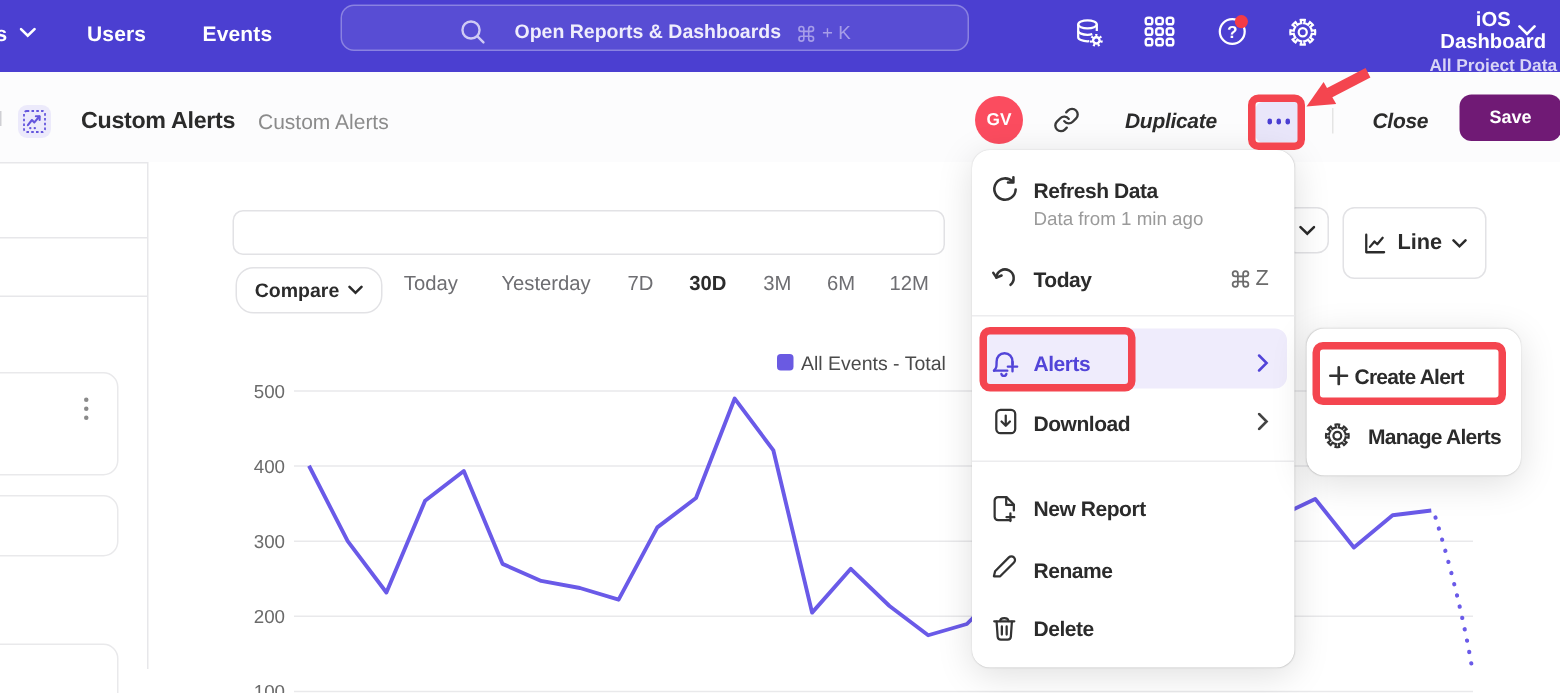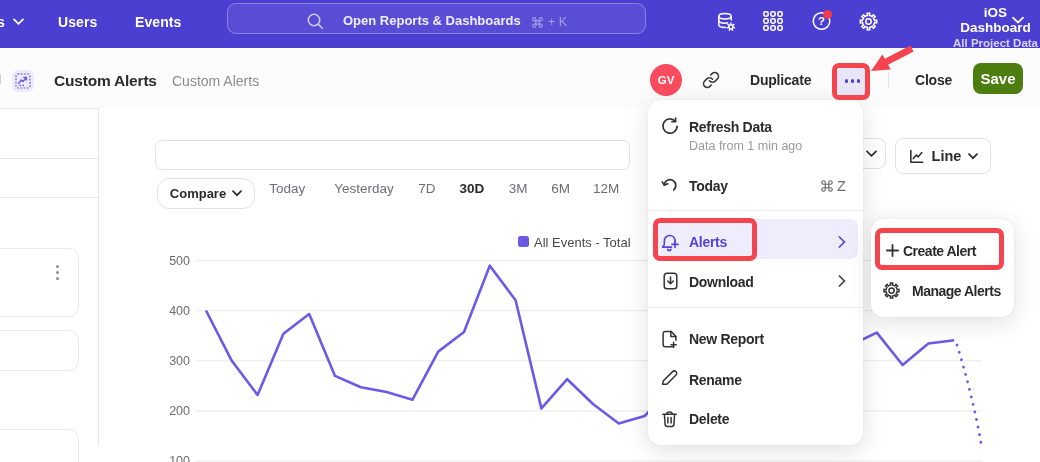--- a/index.html
+++ b/index.html
@@ -14,37 +14,37 @@
 .sphold{color:#efedfc;font-size:13px;font-weight:700;}
 .skey{color:#a79ee8;font-size:12.5px;font-weight:400;}
 .projname{color:#fff;font-size:13.5px;font-weight:700;text-align:center;line-height:15px;margin-left:44px;}
 .projsub{color:#d9d4f6;font-size:11.5px;font-weight:700;}
 
 .header{left:0;top:48px;width:1040px;height:60px;background:#fcfcfd;}
 .hicon{left:12px;top:70px;width:22px;height:22px;border-radius:6px;background:#eceafb;}
 .htitle{color:#2b2b2b;font-size:15.5px;font-weight:700;letter-spacing:-0.2px;}
 .hcrumb{color:#8b8b8b;font-size:14px;}
 .avatar{left:650px;top:64px;width:32px;height:32px;border-radius:50%;background:#FB4C5F;color:#fff;font-size:11.5px;font-weight:700;text-align:center;line-height:32px;}
-.hbtn{color:#2b2b2b;font-size:14px;font-weight:700;letter-spacing:-0.2px;}
+.hbtn{color:#2b2b2b;font-size:14px;font-weight:700;letter-spacing:-0.2px;font-style:italic;}
 .dots-btn{left:837px;top:67.5px;width:31.5px;height:27px;border-radius:5px;background:#e9e6fa;}
 .dot{position:absolute;width:3.2px;height:3.2px;border-radius:50%;background:#4a3ed2;top:11.9px;}
 .hdivider{left:888px;top:72px;width:1px;height:17px;background:#e4e4e4;}
-.savebtn{left:973px;top:63px;width:50px;height:31px;border-radius:8px;background:#4d7c0f;color:#fff;font-size:15px;font-weight:700;text-align:center;line-height:31px;}
+.savebtn{left:973px;top:63px;width:68px;height:31px;border-radius:8px;background:#701a75;color:#fff;font-size:12px;font-weight:700;text-align:center;line-height:31px;}
 
 .sline{background:#e7e7ea;}
 .scard{border:1px solid #e9e9eb;border-radius:10px;background:#fff;box-sizing:border-box;}
 .kdot{position:absolute;left:71px;width:3px;height:3px;border-radius:50%;background:#8a8a8a;}
 
 .dctrl{left:155px;top:139.5px;width:475px;height:30px;border:1px solid #e2e2e5;border-radius:7px;background:#fff;box-sizing:border-box;display:flex;}
 .dcell{border-right:1px solid #e7e7ea;display:flex;align-items:center;justify-content:center;color:#6e6e72;font-size:13.5px;font-weight:400;box-sizing:border-box;margin-top:48px;}
 .dcell.last{border-right:none;}
 .dcell.sel{background:#fef9c3;color:#2b2b2b;font-weight:700;}
 .cmp{left:157px;top:178px;width:98px;height:31px;border:1px solid #e2e2e5;border-radius:12px;background:#fff;box-sizing:border-box;color:#2b2b2b;font-size:13px;font-weight:700;display:flex;align-items:center;justify-content:center;gap:6px;}
 .fragbtn{left:856px;top:138px;width:30px;height:31px;border:1px solid #e2e2e5;border-radius:8px;background:#fff;box-sizing:border-box;}
-.linebtn{left:895px;top:138px;width:96px;height:36px;border:1px solid #e2e2e5;border-radius:8px;background:#fff;box-sizing:border-box;display:flex;align-items:center;justify-content:center;gap:7px;color:#2b2b2b;font-size:14.5px;font-weight:700;}
+.linebtn{left:895px;top:138px;width:96px;height:48px;border:1px solid #e2e2e5;border-radius:8px;background:#fff;box-sizing:border-box;display:flex;align-items:center;justify-content:center;gap:7px;color:#2b2b2b;font-size:14.5px;font-weight:700;}
 
 .menu{left:648px;top:100px;width:215px;height:345px;background:#fff;border-radius:12px;box-shadow:0 0 1px rgba(0,0,0,0.18),0 5px 24px rgba(0,0,0,0.13);}
 .mi-title{color:#2b2b2b;font-size:14px;font-weight:700;letter-spacing:-0.3px;}
 .mi-sub{color:#9a9a9a;font-size:12.5px;}
 .msep{position:absolute;left:0;width:215px;height:1px;background:#ececee;}
 .alertrow{position:absolute;left:5px;top:119px;width:205px;height:40px;background:#efecfc;border-radius:8px;}
 .submenu{left:871px;top:218.7px;width:143px;height:98px;background:#fff;border-radius:12px;box-shadow:0 0 1px rgba(0,0,0,0.18),0 5px 24px rgba(0,0,0,0.13);}
 
 .redbox{border:5px solid #F4454F;border-radius:7px;box-sizing:border-box;}
 </style>

